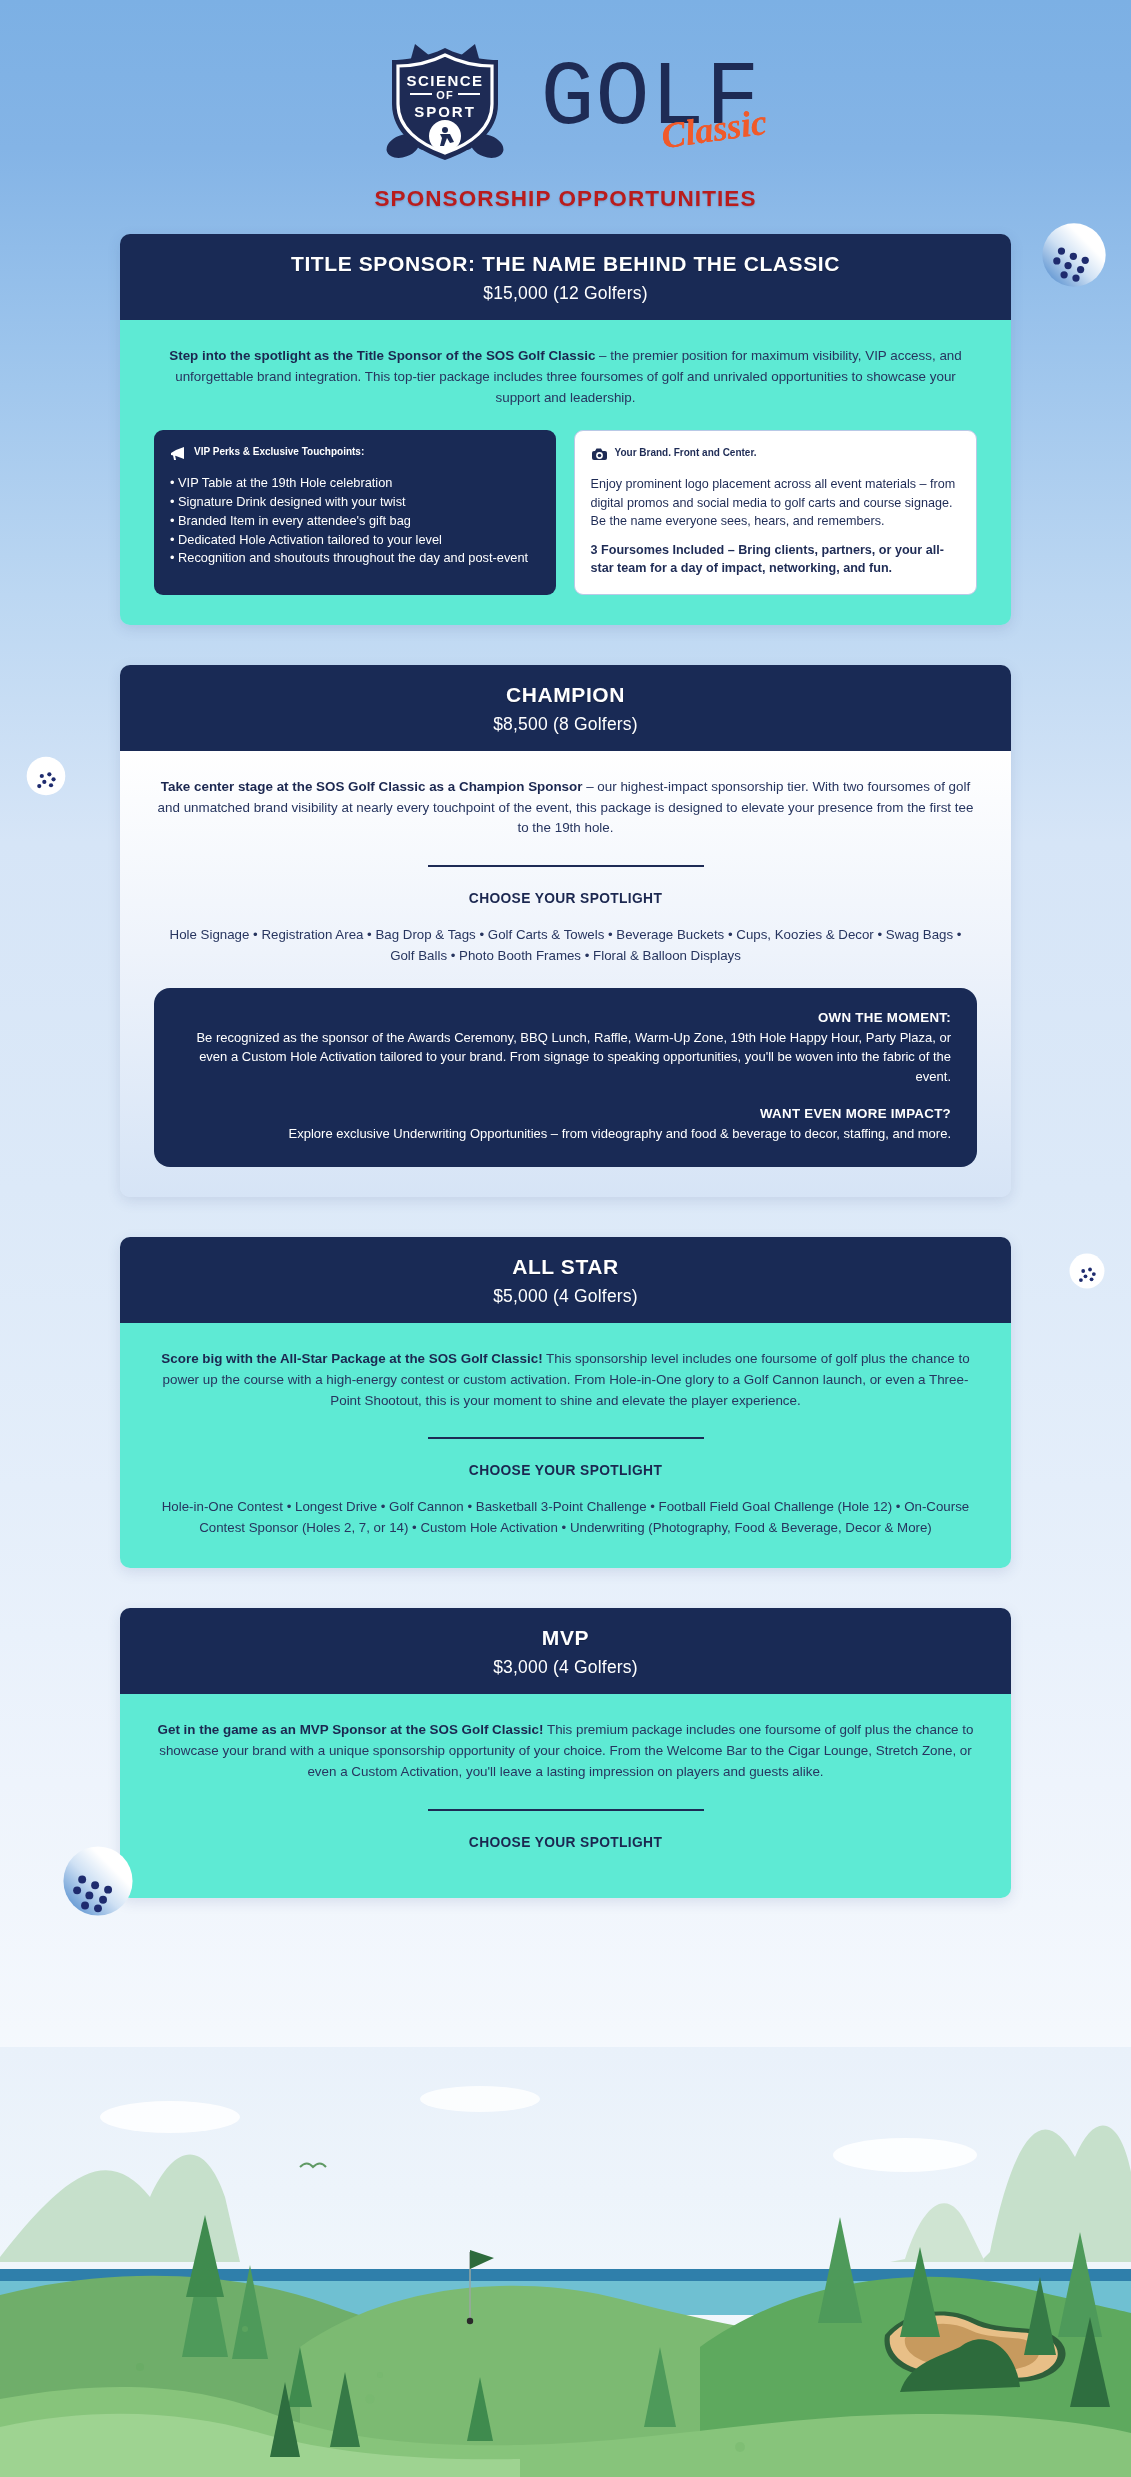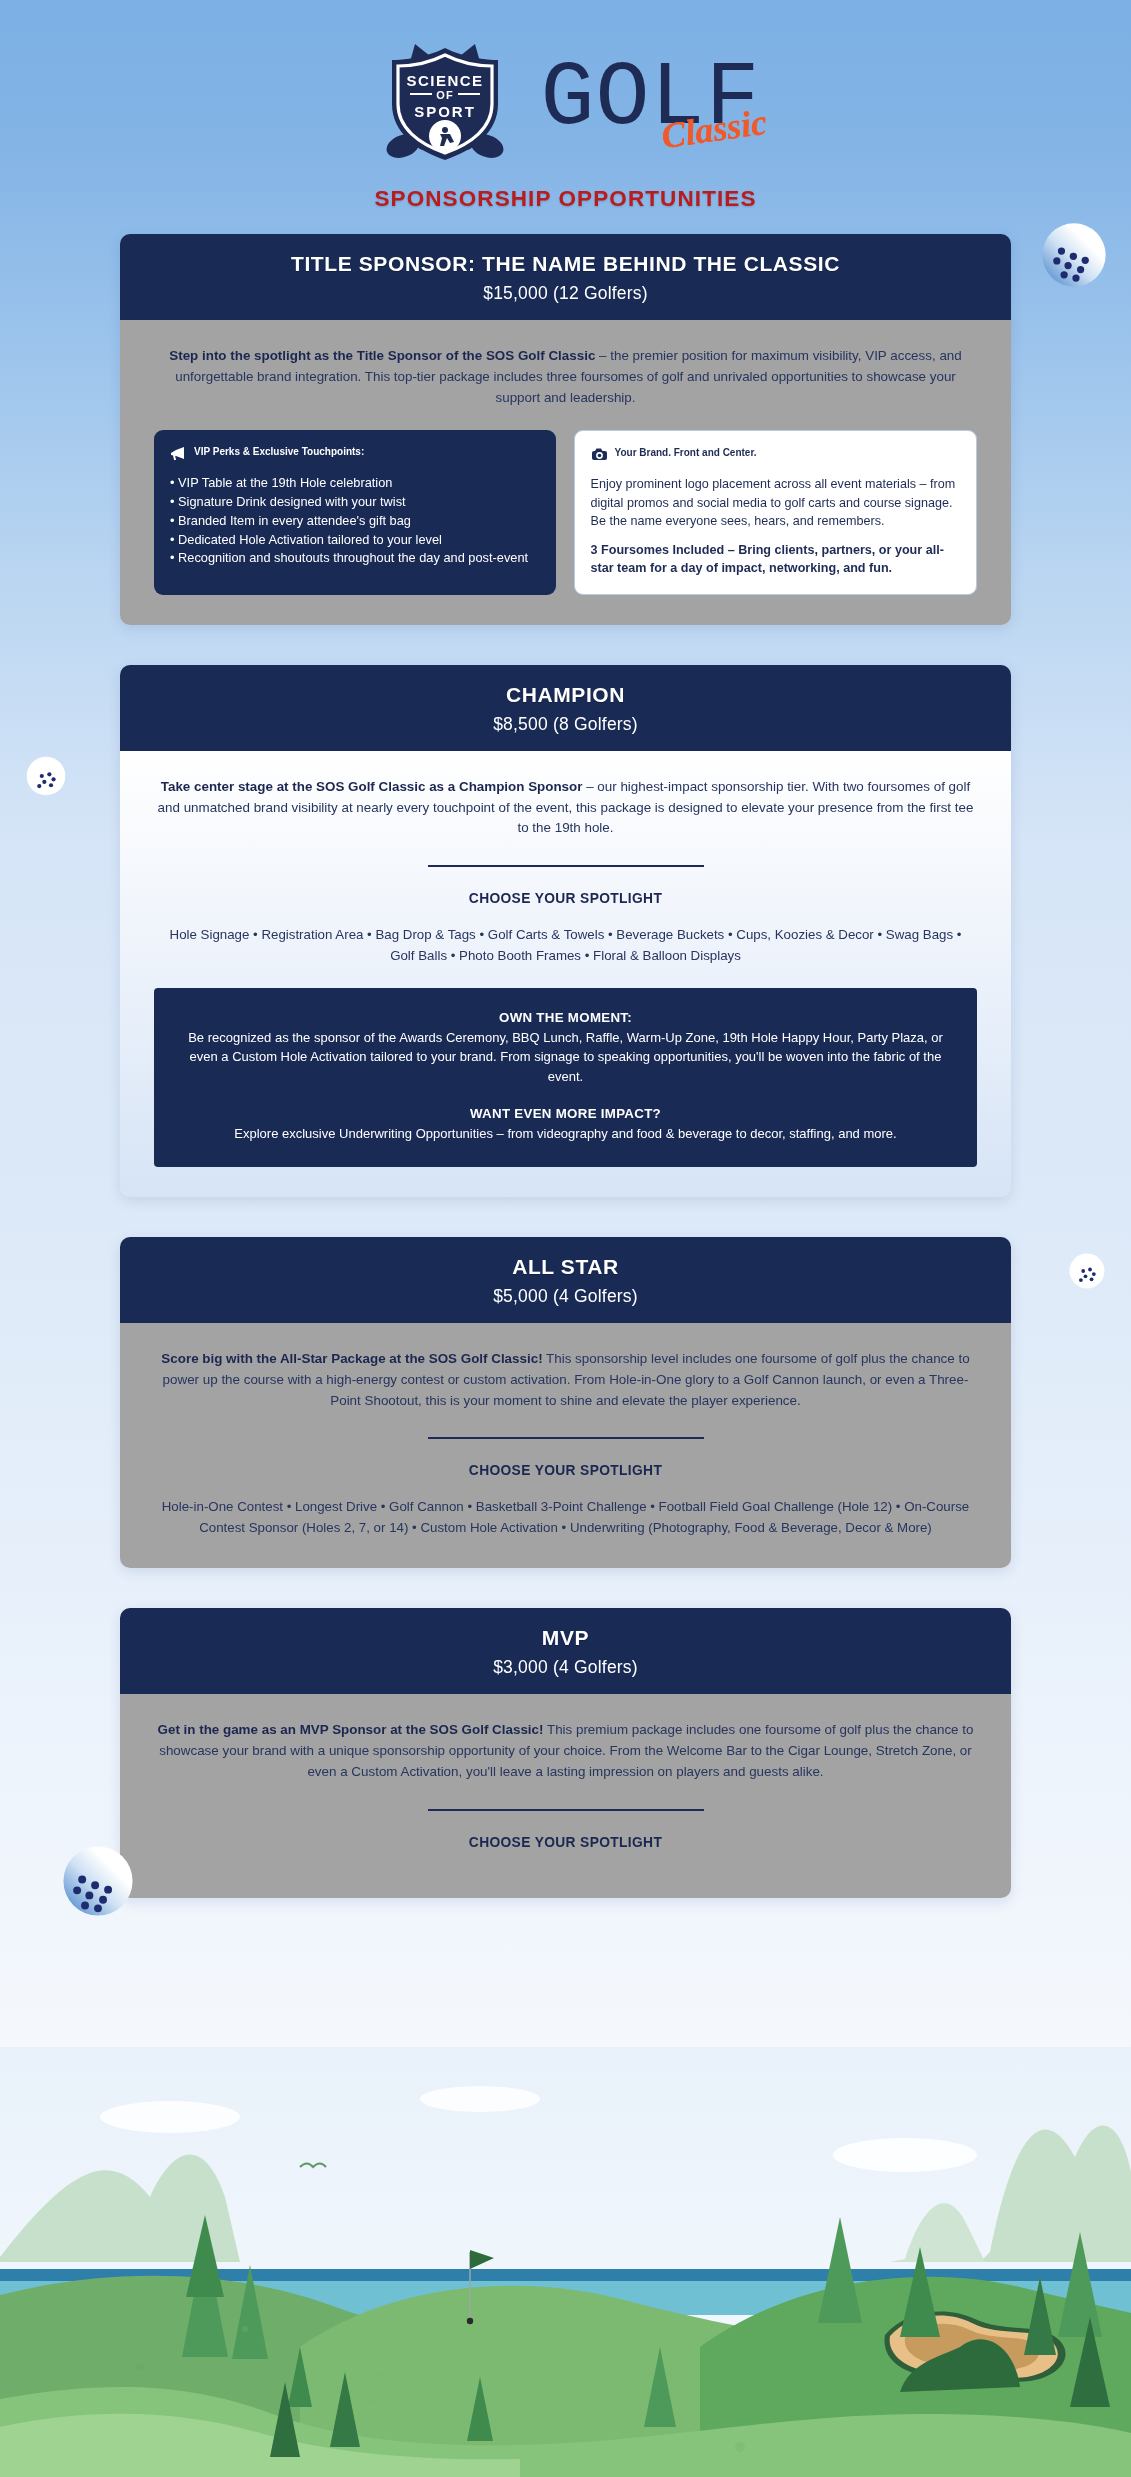--- a/index.html
+++ b/index.html
@@ -119,21 +119,21 @@
     font-size: 17.5px;
     font-weight: 400;
     letter-spacing: .2px;
   }
 
   .card-body {
     padding: 26px 34px 30px 34px;
     color: #1e2b55;
   }
 
-  .body-white { background: #a3a3a3; }
+  .body-white { background: #5eead4; }
   .body-grad  { background: linear-gradient(180deg,#ffffff 0%, #eef3fb 45%, #d6e4f6 100%); }
 
   .intro {
     text-align: center;
     font-size: 13.4px;
     line-height: 1.55;
     color: #27355f;
   }
   .intro b { font-weight: bold; color: #1b2750; }
 
@@ -202,23 +202,23 @@
     line-height: 1.58;
     color: #27355f;
     padding: 0 6px;
   }
 
   
   .dark-panel {
     margin-top: 22px;
     background: #192a55;
     color: #fff;
-    border-radius: 4px;
+    border-radius: 16px;
     padding: 22px 26px 24px 26px;
-    text-align: center;
+    text-align: right;
   }
 
   .dark-panel h4 {
     font-size: 13.3px;
     font-weight: bold;
     letter-spacing: .3px;
     margin-bottom: 3px;
   }
 
   .dark-panel p {

